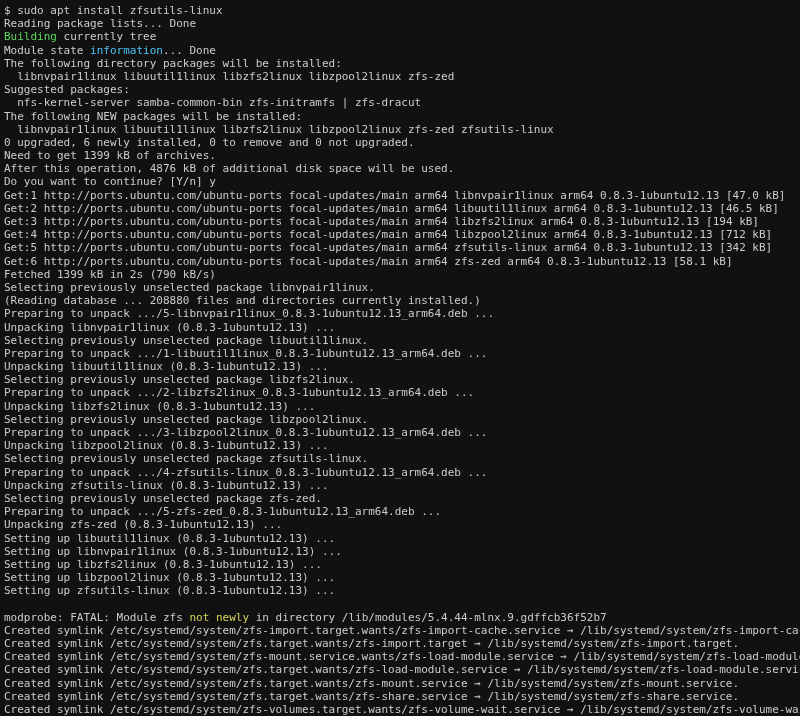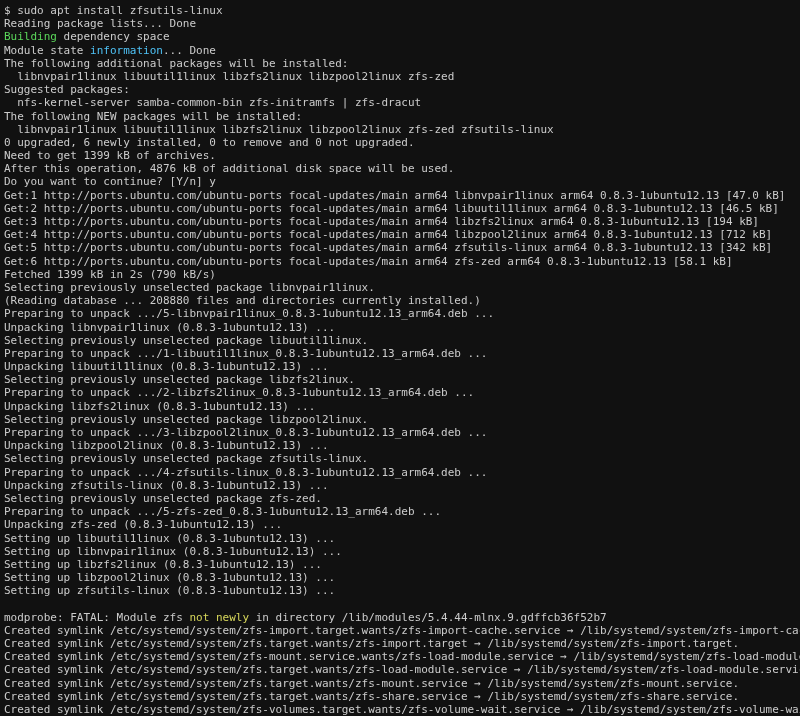--- a/index.html
+++ b/index.html
@@ -6,23 +6,23 @@
   .term{white-space:pre;padding:4px;width:800px;height:716px;box-sizing:border-box;overflow:hidden;}
   .green{color:#5bd75b;}
   .cyan{color:#4fc3f7;text-align:right;}
   .yellow{color:#d7d75b;}
   .ul{}
 </style>
 </head>
 <body>
 <div class="term"><span>$</span> <span>sudo apt install zfsutils-linux</span>
 <span>Reading package lists... Done</span>
-<span class="green">Building</span><span> dependency space</span>
+<span class="green">Building</span><span> currently tree</span>
 <span>Module state </span><span class="cyan">information</span><span>... Done</span>
-<span>The following additional packages will be installed:</span>
+<span>The following directory packages will be installed:</span>
 <span>  libnvpair1linux libuutil1linux libzfs2linux libzpool2linux zfs-zed</span>
 <span>Suggested packages:</span>
 <span>  nfs-kernel-server samba-common-bin zfs-initramfs | zfs-dracut</span>
 <span>The following NEW packages will be installed:</span>
 <span>  libnvpair1linux libuutil1linux libzfs2linux libzpool2linux zfs-zed zfsutils-linux</span>
 <span>0 upgraded, 6 newly installed, 0 to remove and 0 not upgraded.</span>
 <span>Need to get 1399 kB of archives.</span>
 <span>After this operation, 4876 kB of additional disk space will be used.</span>
 <span>Do you want to continue? [Y/n] y</span>
 <span>Get:1 </span><span class="ul">http://ports.ubuntu.com/ubuntu-ports</span><span> focal-updates/main arm64 libnvpair1linux arm64 0.8.3-1ubuntu12.13 [47.0 kB]</span>

